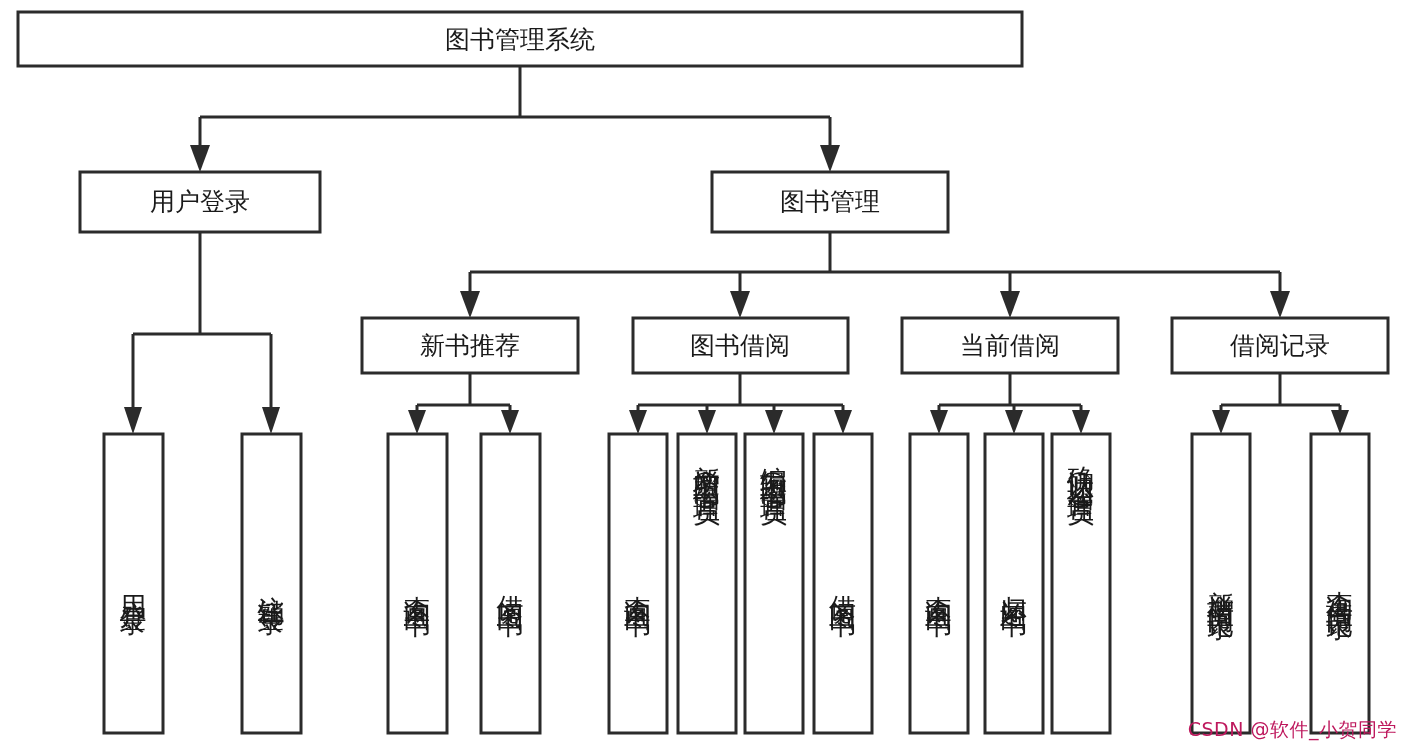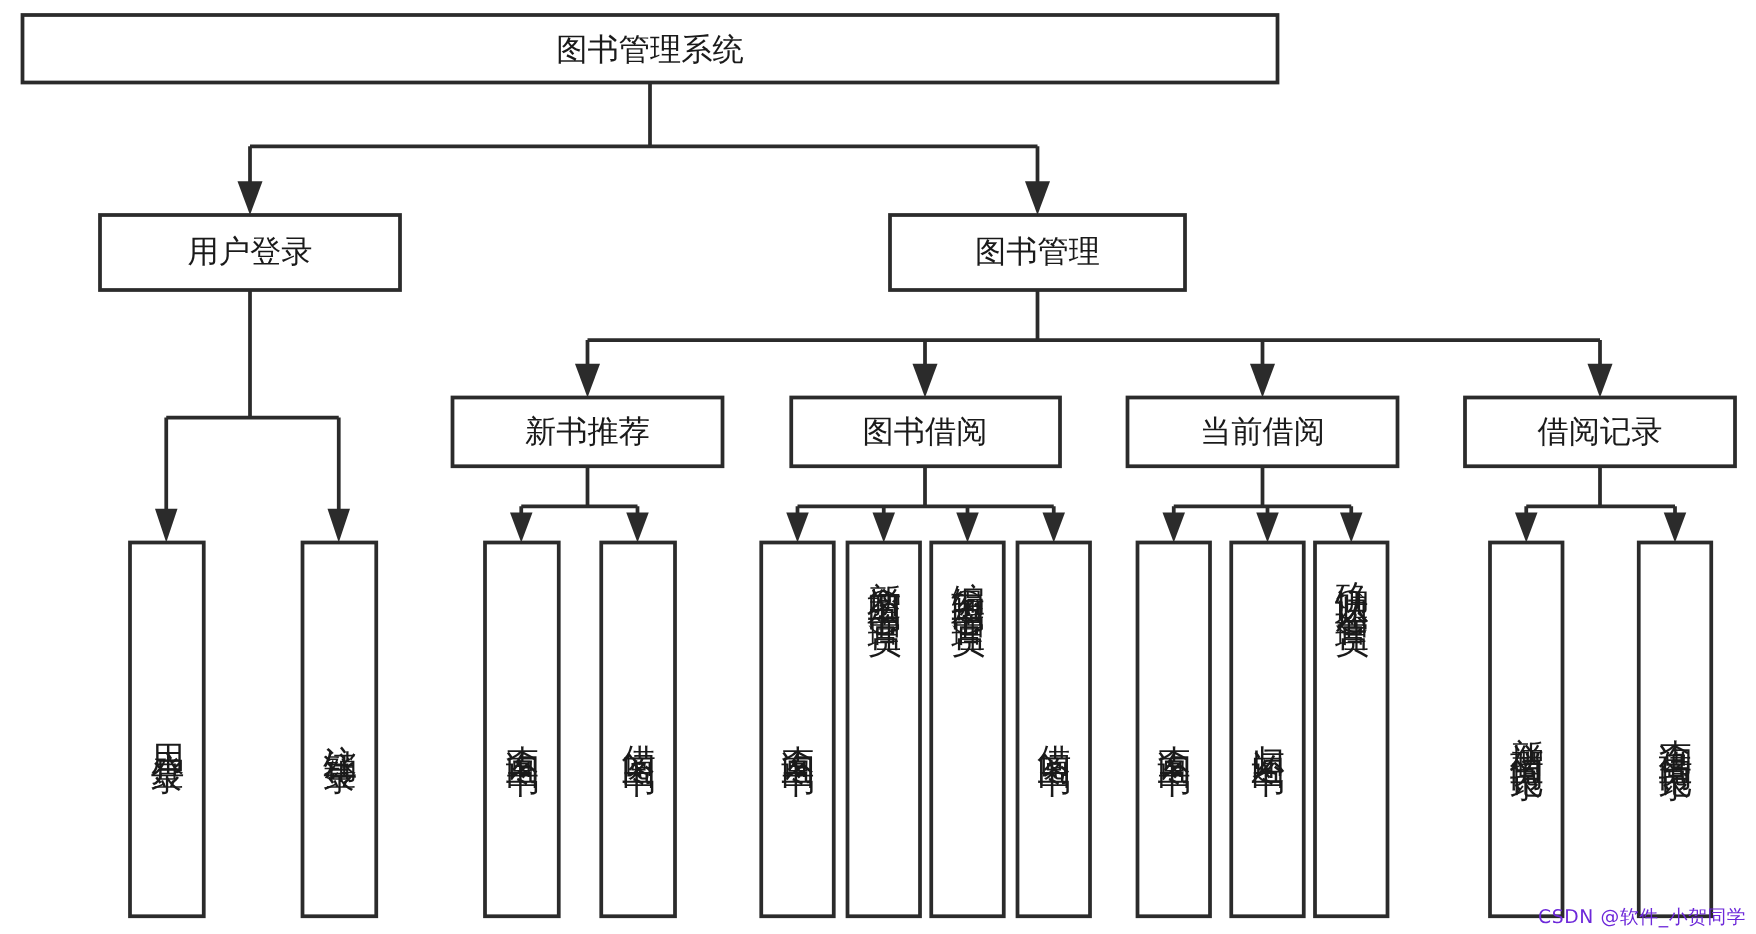--- a/index.html
+++ b/index.html
@@ -30,22 +30,22 @@
     font-size:27px;
     line-height:1;
     letter-spacing:5px;
     color:#1a1a1a;
     white-space:nowrap;
   }
   #watermark{
     position:absolute;
     right:8px;bottom:4px;
     font-family:"DejaVu Sans","Liberation Sans",sans-serif;
-    font-size:15px;
-    color:#6d28d9;
+    font-size:19px;
+    color:#be185d;
     letter-spacing:0.5px;
     white-space:nowrap;
     pointer-events:none;
   }
 </style>
 </head>
 <body>
 
 <div id="diagram-root">
 

